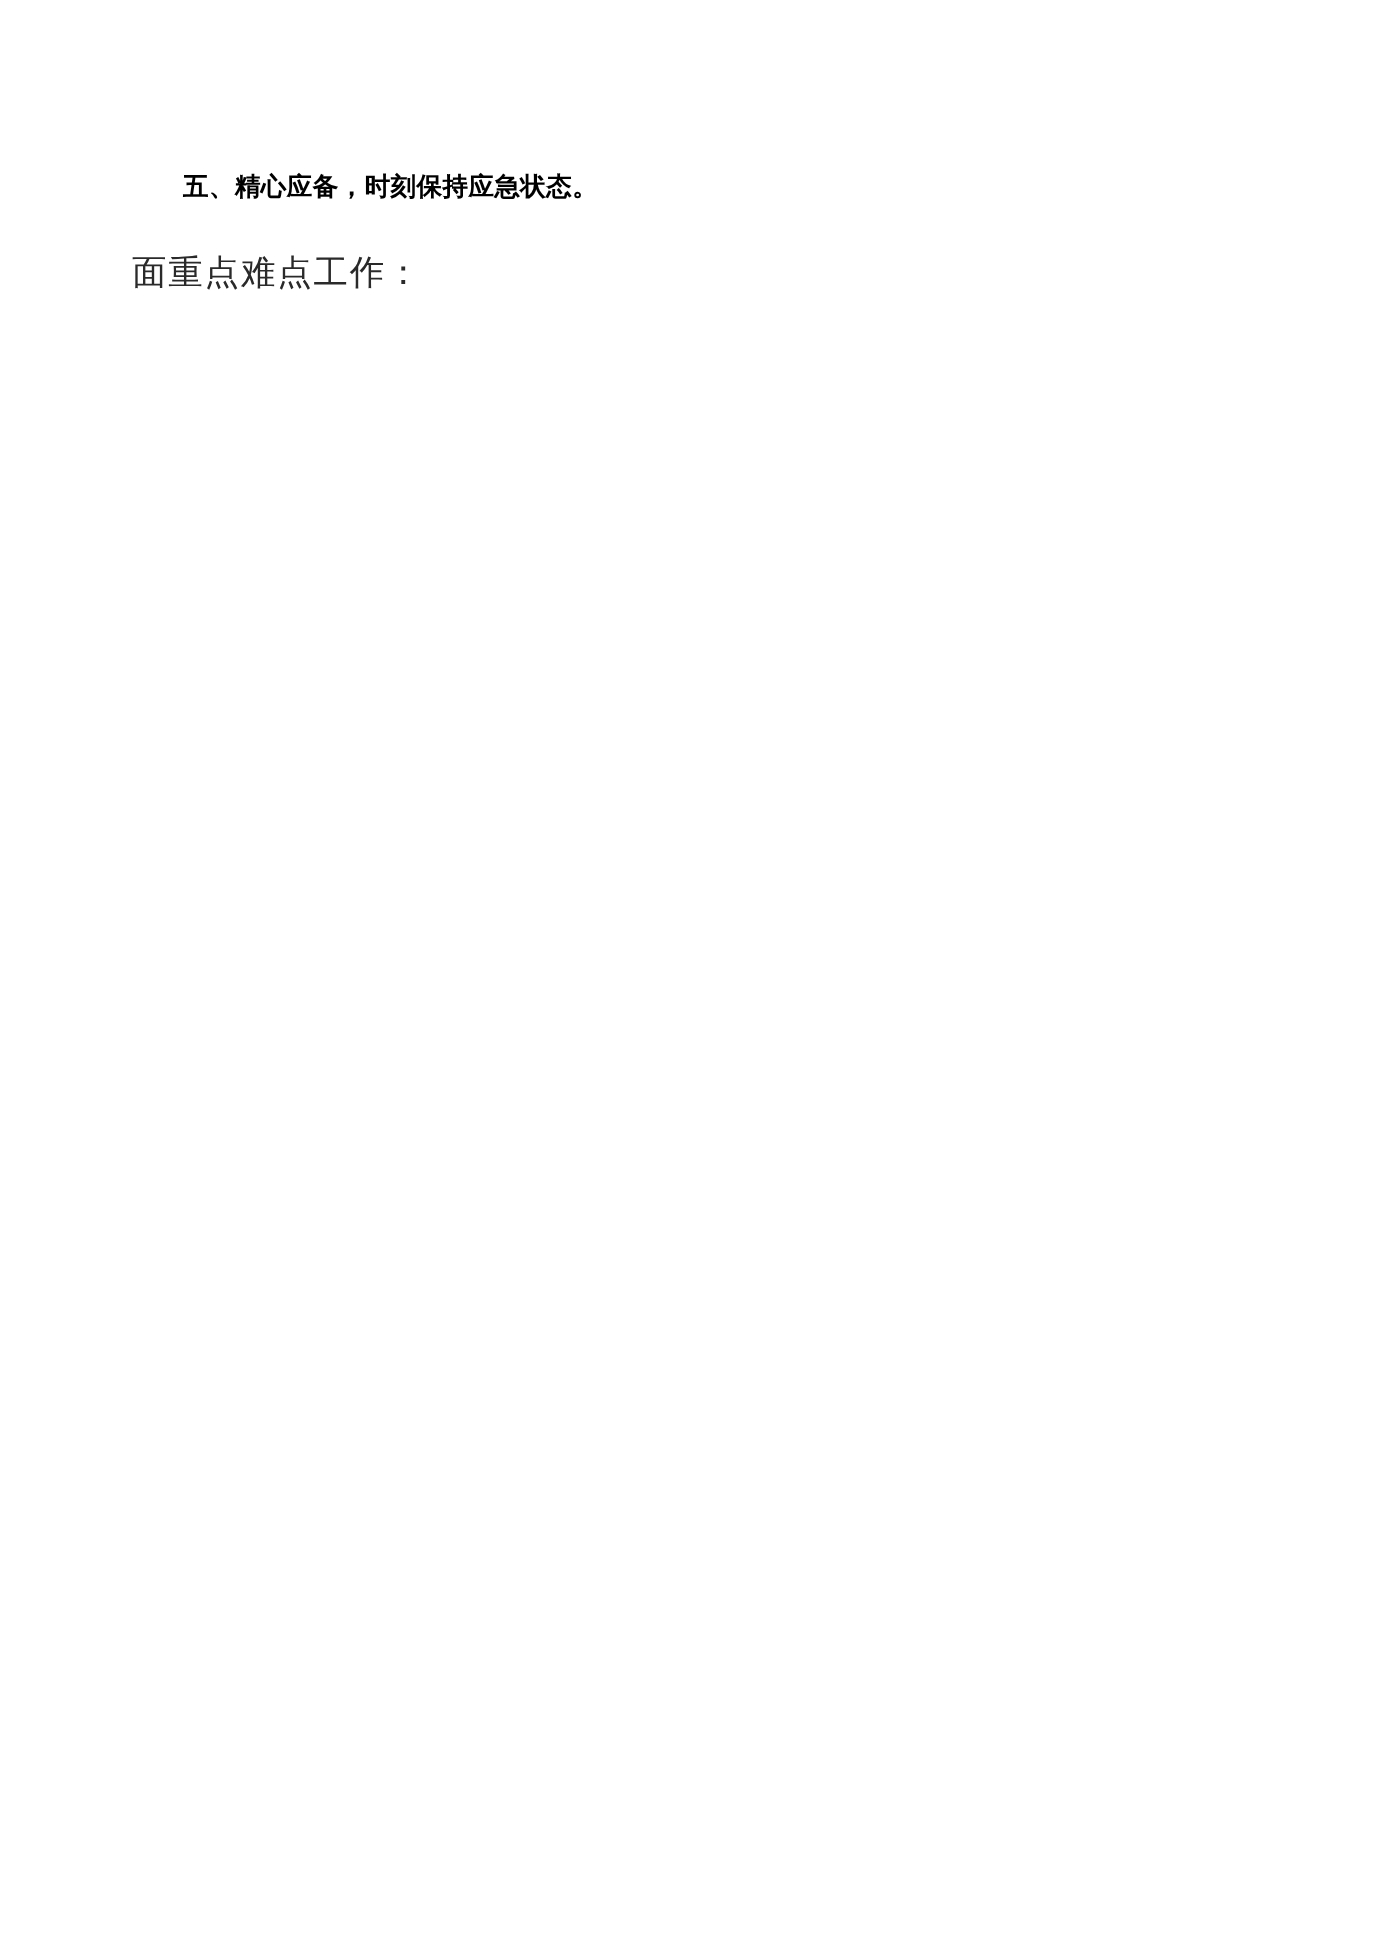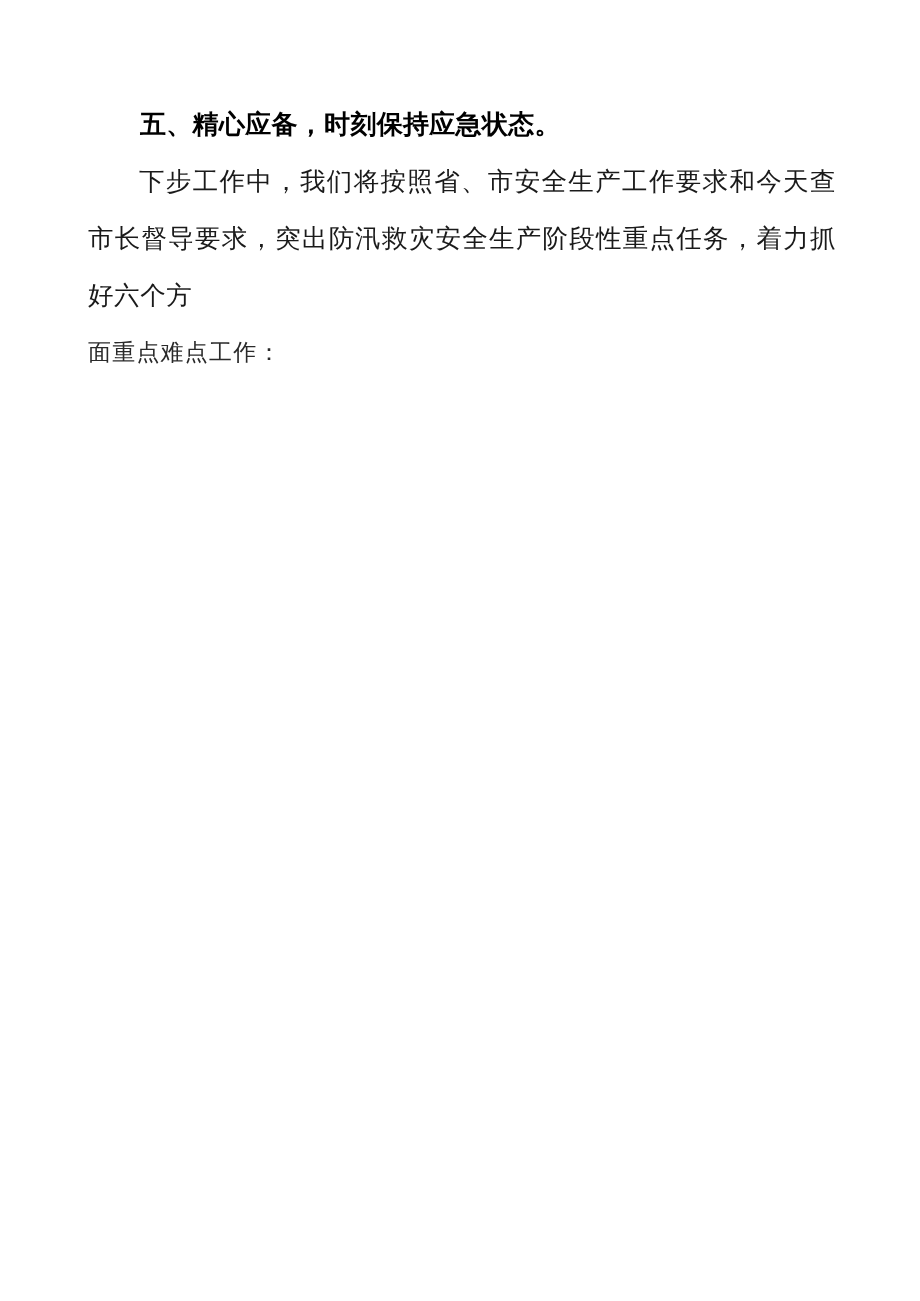--- a/index.html
+++ b/index.html
@@ -32,21 +32,21 @@
     text-justify: inter-character;
     text-align-last: left;
     letter-spacing: 0.6px;
     margin: 0;
     text-indent: 2em;
     -webkit-font-smoothing: antialiased;
   }
   
   .heading {
     font-family: "Liberation Sans", "DejaVu Sans", sans-serif;
-    font-size: 26px;
+    font-size: 17px;
     font-weight: bold;
     line-height: 57px;
     color: #000000;
     margin: 0;
     text-indent: 2em;
     letter-spacing: 0.3px;
   }
   
   .line-alt {
     font-family: "Liberation Sans", "DejaVu Sans", sans-serif;
@@ -61,18 +61,17 @@
 </head>
 <body>
 
 <div class="page">
   <div class="content">
 
 
     <h2 class="heading">五、精心应备，时刻保持应急状态。</h2>
 
 
-    <p class="para">下步工作中，我们将按照省、市安全生产工作要求和今天查市长督导要求，突出防汛救灾安全生产阶段性重点任务，着力抓好六个方</p>
 
     <p class="line-alt">面重点难点工作：</p>
 
   </div>
 </div>
 
 </body></html>

